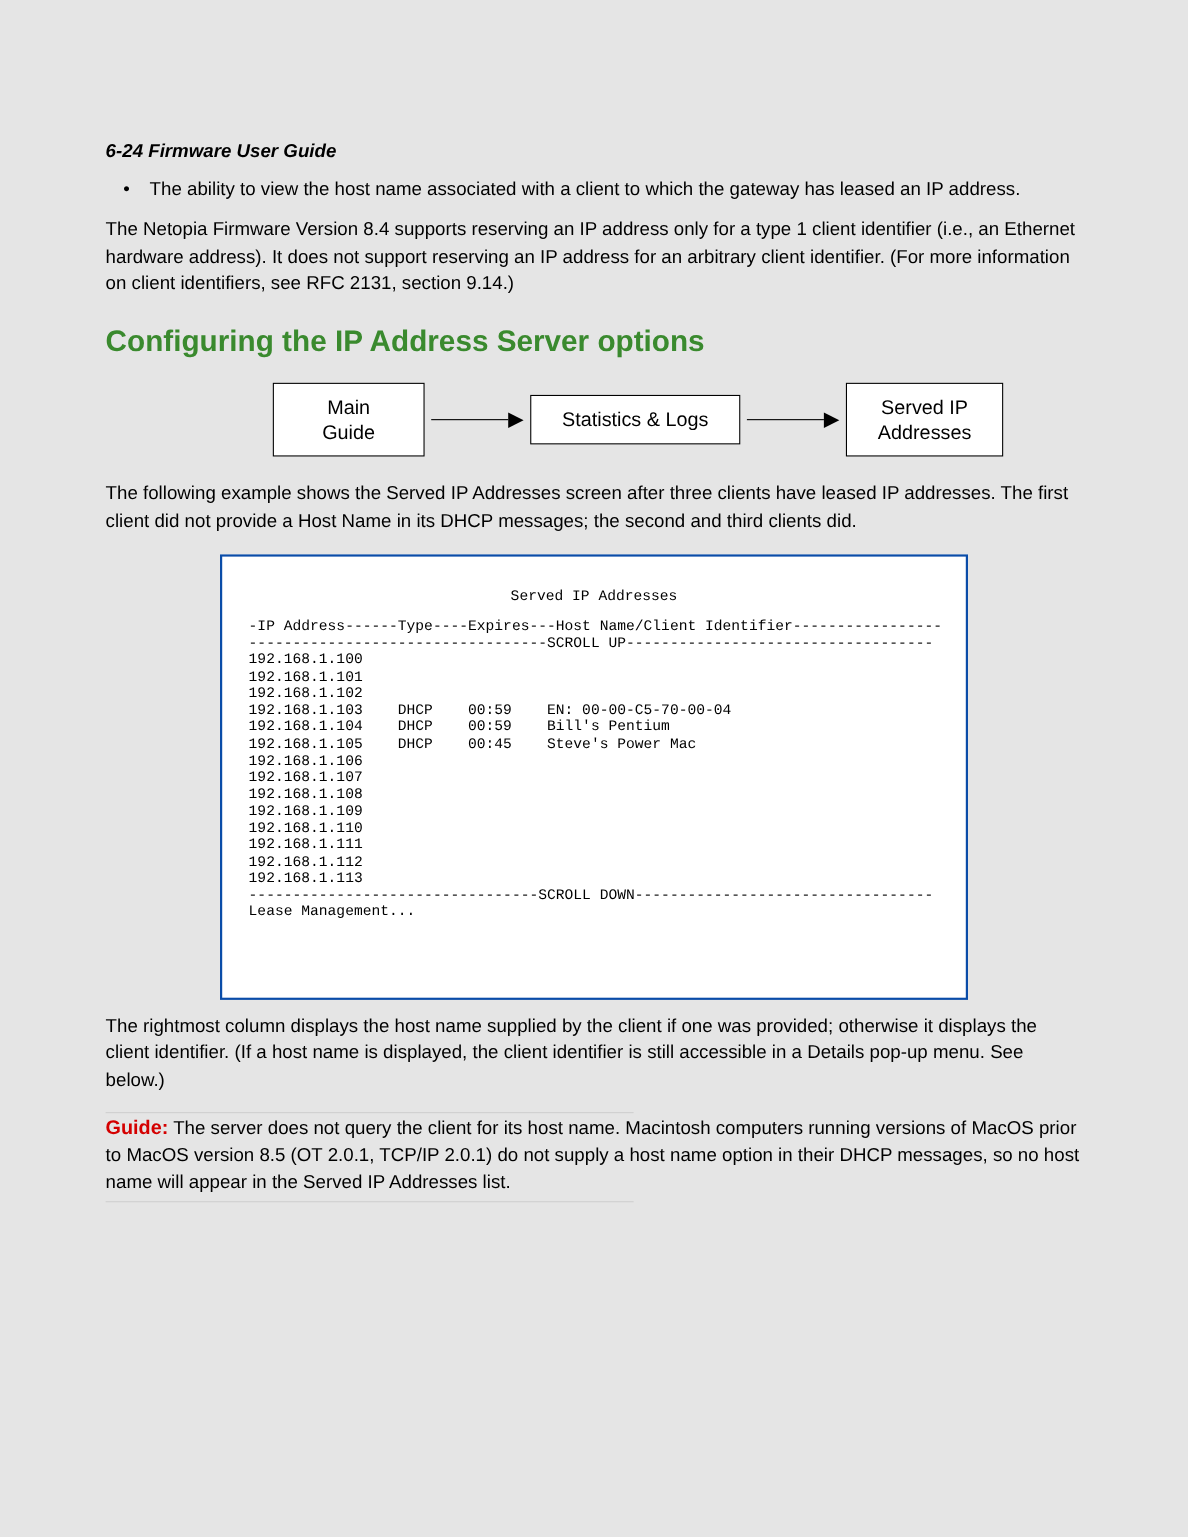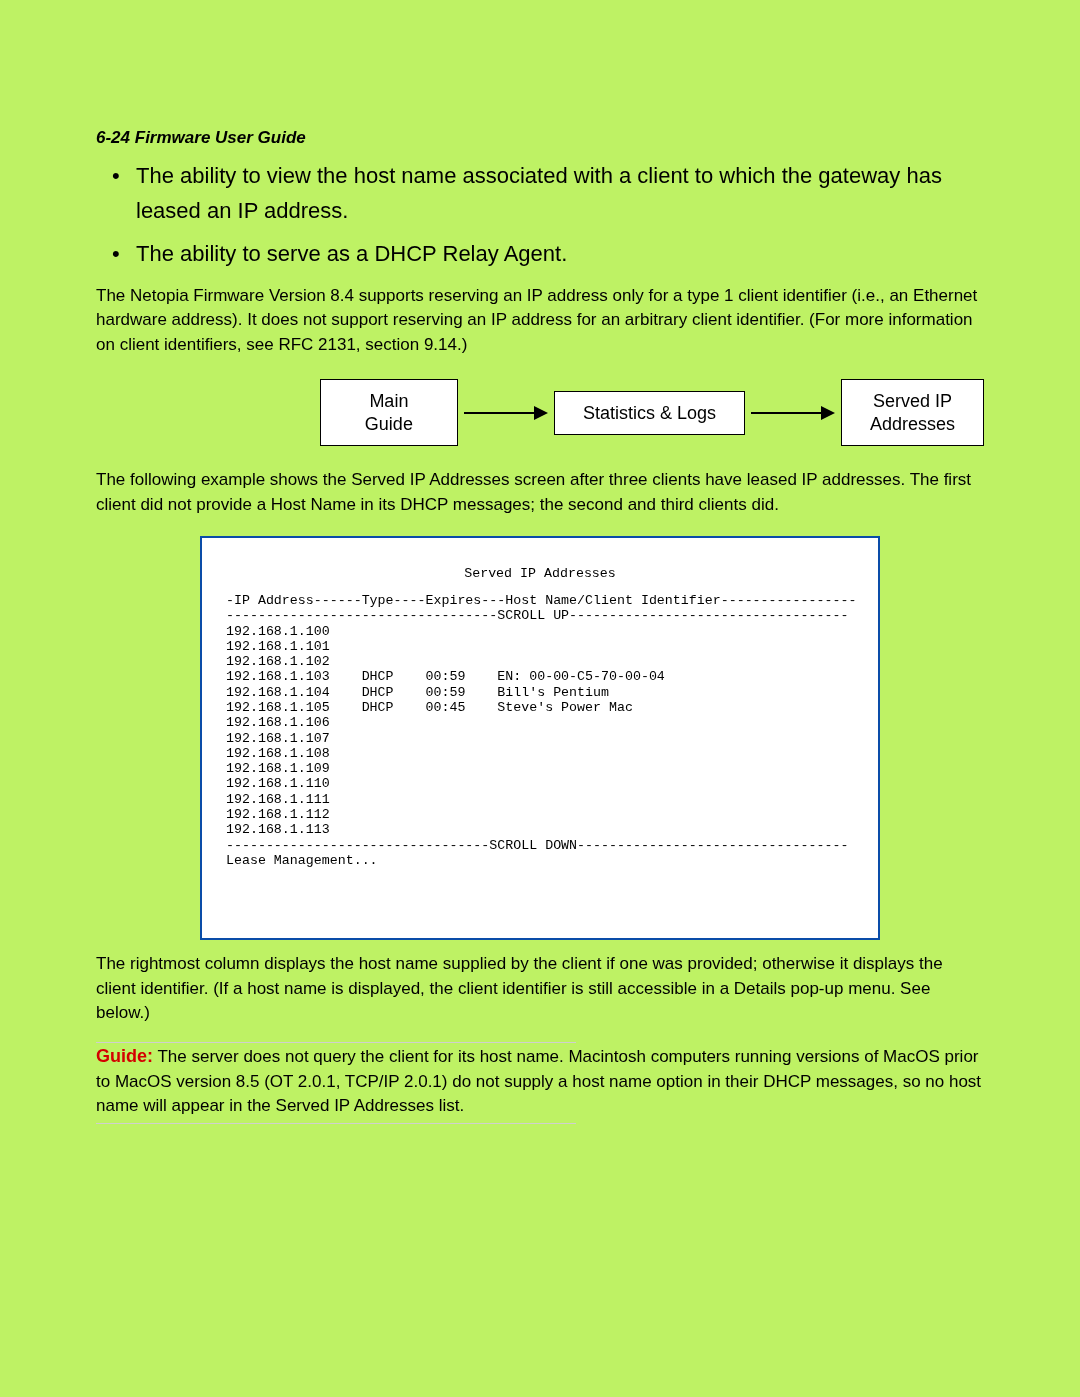--- a/index.html
+++ b/index.html
@@ -4,40 +4,40 @@
 <style>
   html, body {
     margin: 0;
     padding: 0;
     background: #ffffff;
   }
   .page {
     width: 1080px;
     height: 1397px;
     position: relative;
-    background: #bef264;
+    background: #e5e5e5;
     font-family: Arial, Helvetica, sans-serif;
     color: #000000;
     box-sizing: border-box;
     padding: 128px 96px 0 96px;
   }
   .page-header {
     font-style: italic;
     font-weight: bold;
     font-size: 17px;
     margin-bottom: 10px;
   }
   ul.bullets {
     margin: 0 0 12px 0;
     padding-left: 40px;
     list-style: none;
   }
   ul.bullets li {
     position: relative;
-    font-size: 22px;
+    font-size: 17px;
     line-height: 1.6;
     margin-bottom: 8px;
   }
   ul.bullets li::before {
     content: "•";
     position: absolute;
     left: -24px;
     top: 0;
   }
   .para {
@@ -57,21 +57,21 @@
     height: 1px;
     background: #cfcfcf;
     width: 480px;
   }
   .note-rule-bottom { margin-top: 4px; }
 
   
   .flow {
     display: flex;
     align-items: center;
-    justify-content: flex-end;
+    justify-content: center;
     margin: 22px 0 22px 80px;
   }
   .flow-box {
     border: 1.5px solid #000;
     padding: 10px 28px;
     text-align: center;
     font-size: 18px;
     line-height: 1.25;
     min-width: 80px;
     background: #fff;
@@ -116,25 +116,25 @@
 </style>
 </head>
 <body>
 
 <div class="page">
 
   <div class="page-header">6-24  Firmware User Guide</div>
 
   <ul class="bullets">
     <li>The ability to view the host name associated with a client to which the gateway has leased an IP address.</li>
-    <li>The ability to serve as a DHCP Relay Agent.</li>
   </ul>
 
   <div class="para">The Netopia Firmware Version 8.4 supports reserving an IP address only for a type 1 client identifier (i.e., an Ethernet hardware address). It does not support reserving an IP address for an arbitrary client identifier. (For more information on client identifiers, see RFC 2131, section 9.14.)</div>
 
+  <div class="section-heading">Configuring the IP Address Server options</div>
 
 
   <div class="flow">
     <div class="flow-box">
       <span>Main</span><br>
       <span>Guide</span>
     </div>
     <div class="flow-arrow">
       <div class="shaft"></div>
         <div class="head"></div>

